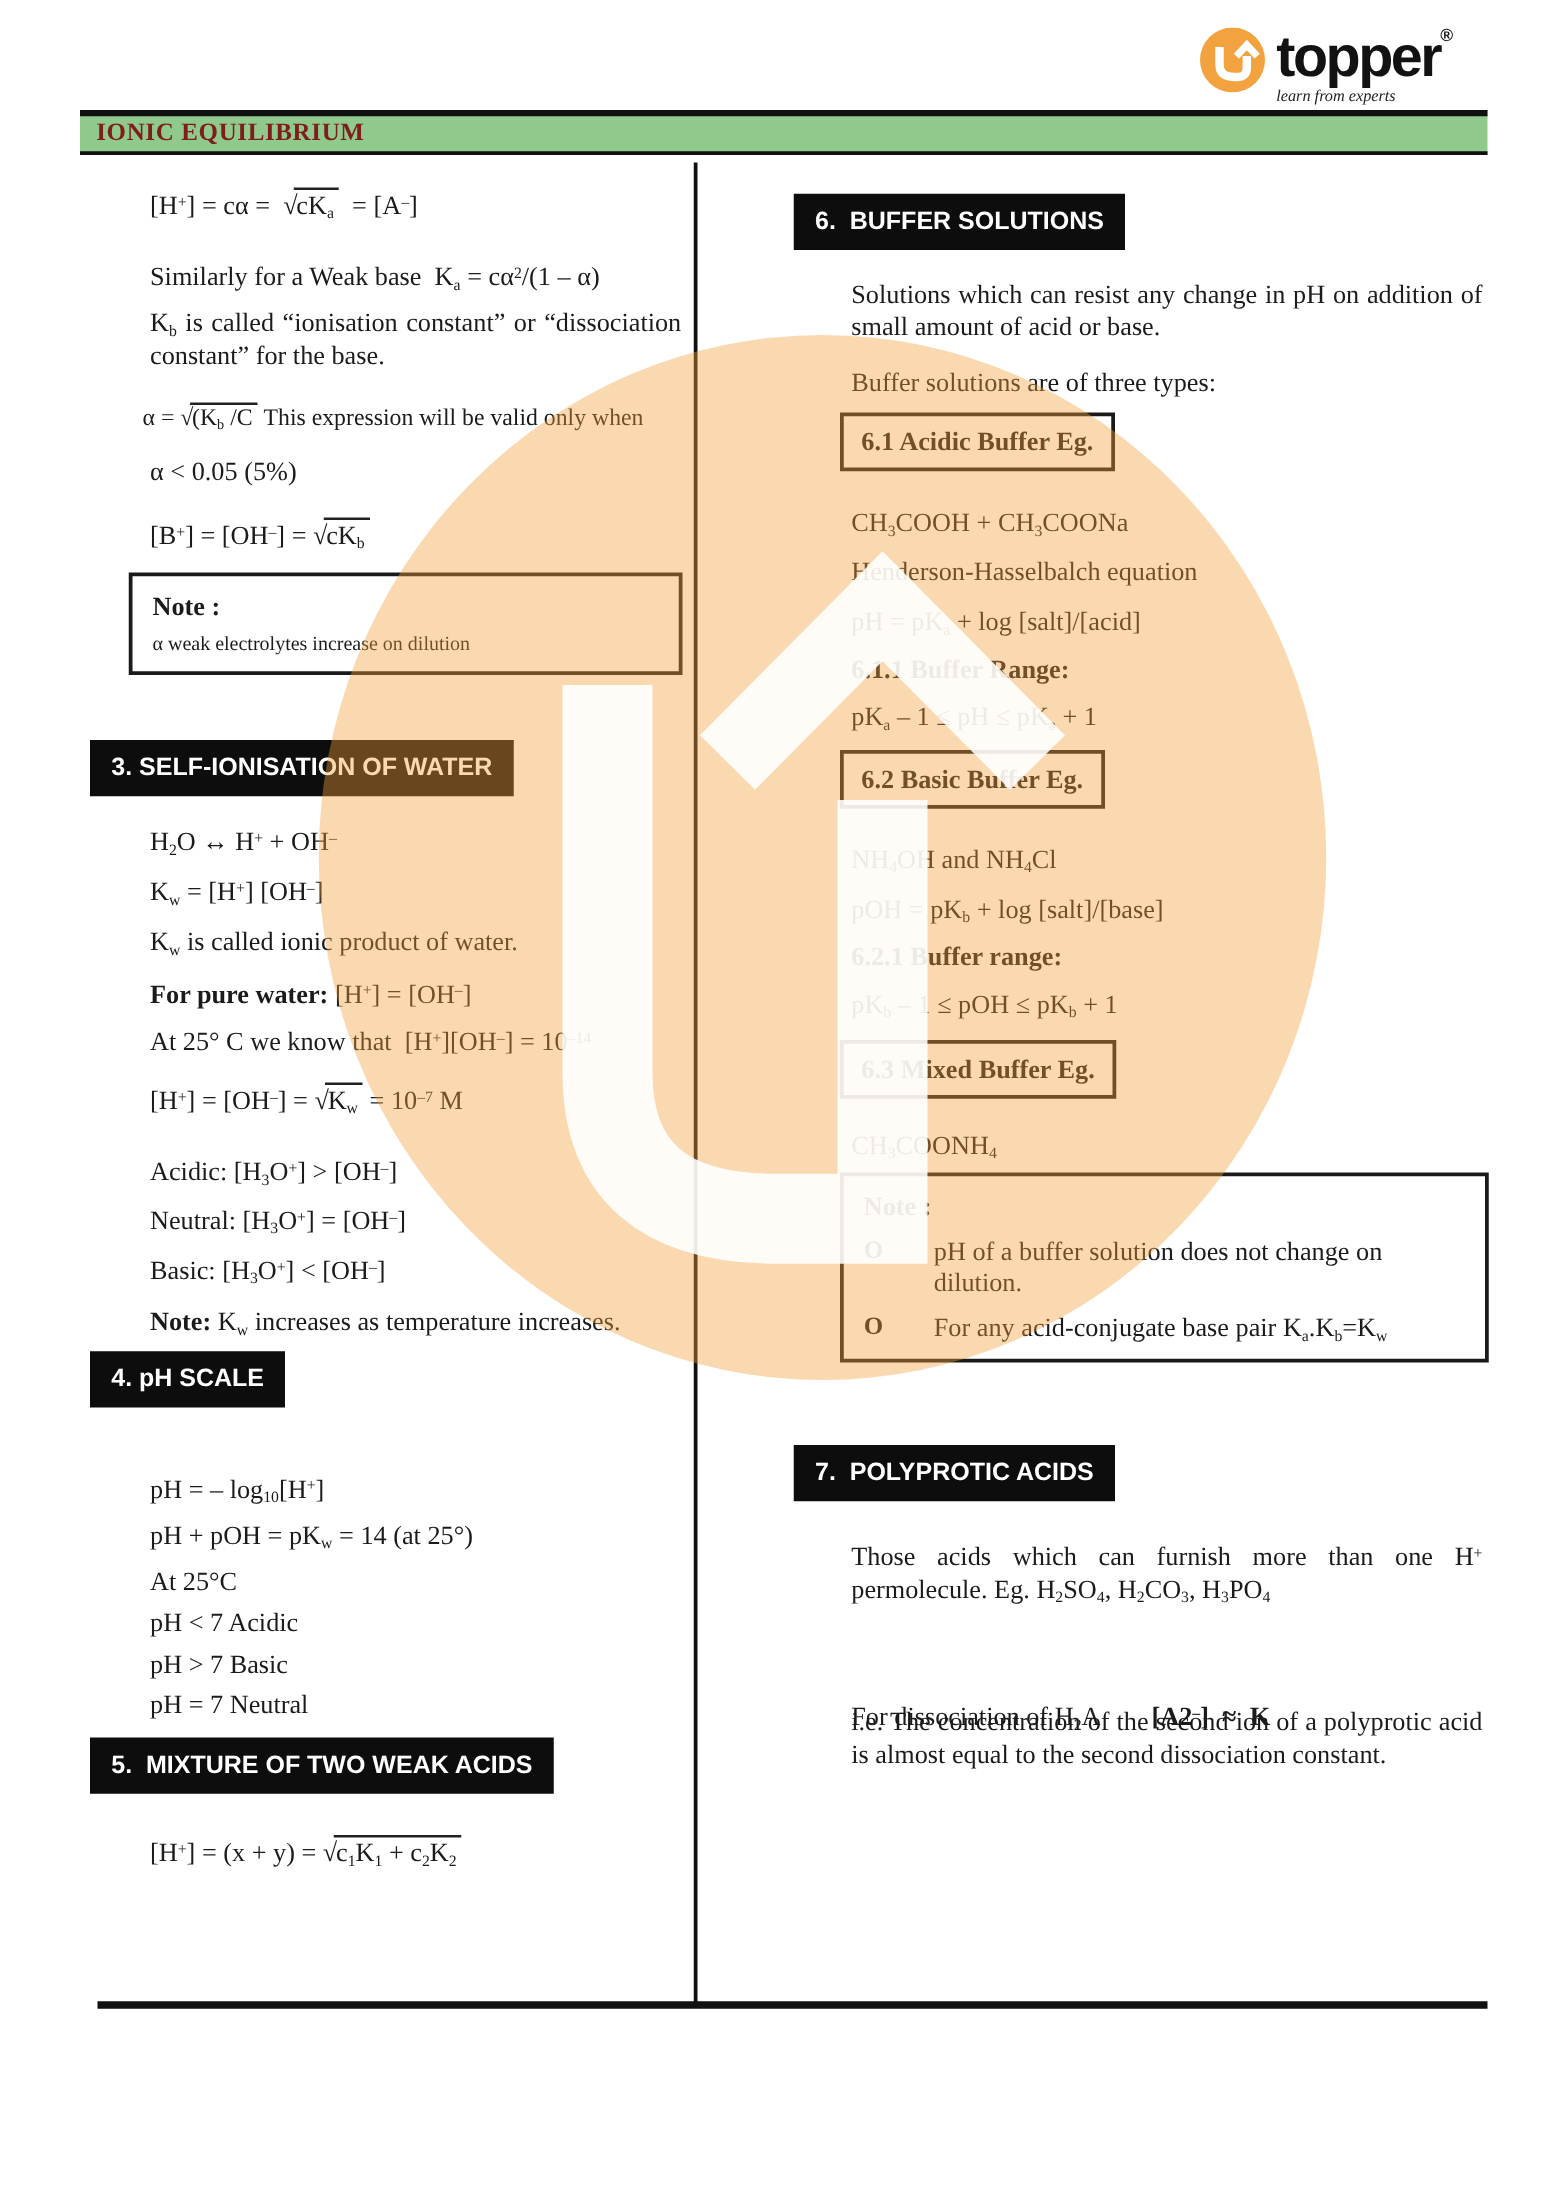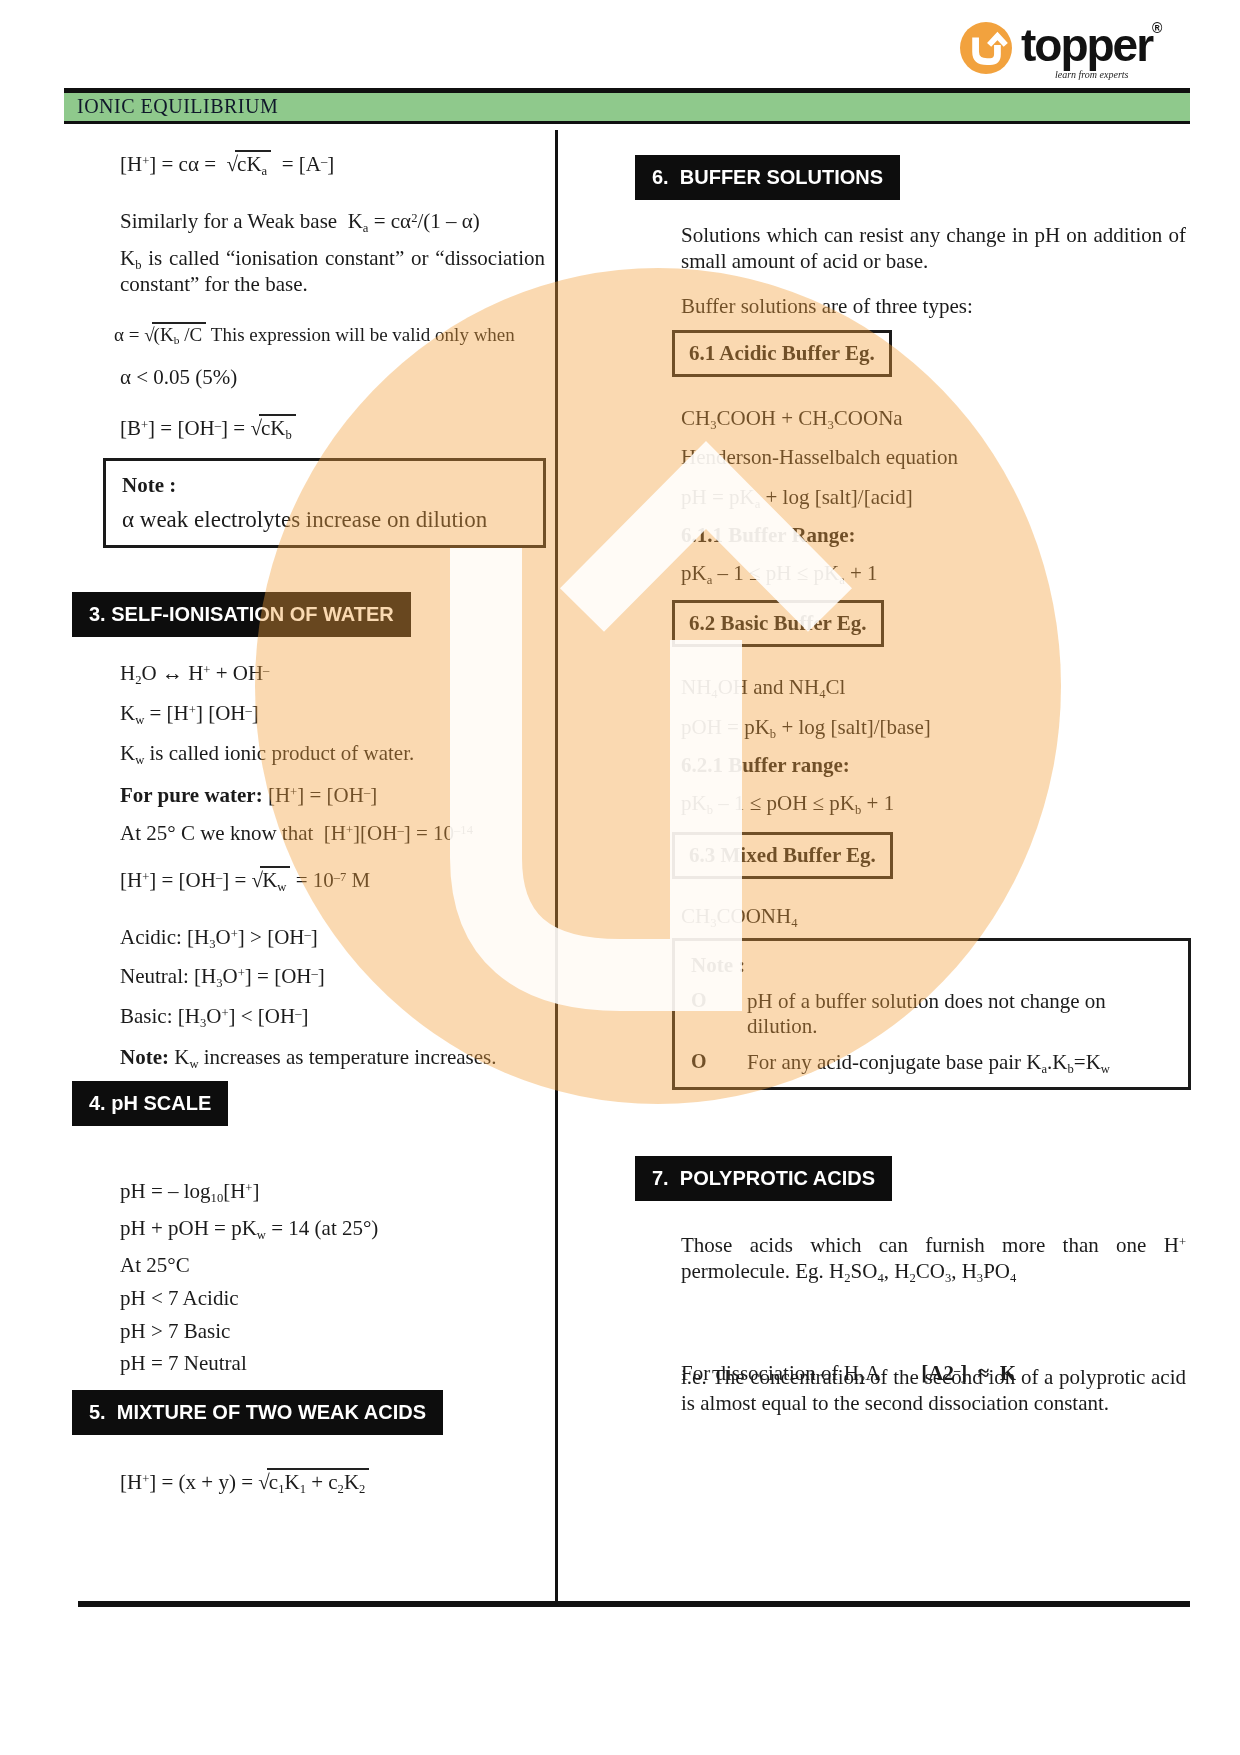--- a/index.html
+++ b/index.html
@@ -5,28 +5,28 @@
   html,body{margin:0;padding:0}
   body{
     width:1240px;height:1755px;position:relative;background:#ffffff;
     font-family:"Liberation Serif",serif;color:#1b1b1b;overflow:hidden;
   }
   .page{position:absolute;inset:0}
   
   .brand{position:absolute;left:960px;top:22px;display:flex;align-items:flex-start;gap:9px;z-index:2}
   .brand-name-row{font-family:"Liberation Sans",sans-serif;font-weight:bold;font-size:46px;line-height:0.95;letter-spacing:-2px;color:#121212}
   .brand-reg{font-size:14px;vertical-align:28px;letter-spacing:0;font-weight:bold}
-  .brand-tagline{font-style:italic;font-size:10px;text-align:center;margin-top:1px;color:#222;font-family:"Liberation Serif",serif}
+  .brand-tagline{font-style:italic;font-size:13px;text-align:left;margin-top:1px;color:#222;font-family:"Liberation Serif",serif}
   
   .titlebar{
     position:absolute;left:64px;top:88px;right:50px;
     background:#8fc98c;border-top:5px solid #101010;border-bottom:3px solid #101010;
     padding:2px 0 3px 13px;z-index:1;
   }
-  .titlebar span{font-weight:normal;font-size:20px;color:#0f172a;letter-spacing:0.5px}
+  .titlebar span{font-weight:bold;font-size:20px;color:#7f1d1d;letter-spacing:0.5px}
   
   .divider-v{position:absolute;left:555px;top:130px;width:3px;height:1475px;background:#111}
   .rule-bottom{position:absolute;left:78px;top:1601px;width:1112px;height:6px;background:#111}
   
   .line{position:absolute;font-size:21px;line-height:1.25;white-space:pre-wrap;z-index:1}
   .par{white-space:normal;text-align:justify}
   .bold-line{font-weight:bold}
   .small{font-size:19px;white-space:nowrap}
   
   .secbox{
@@ -35,21 +35,21 @@
     padding:11px 17px;white-space:pre;z-index:1;
   }
   
   .subbox{
     position:absolute;border:3px solid #1a1a1a;font-weight:bold;font-size:21px;
     padding:8px 14px;white-space:pre;z-index:1;background:transparent;
   }
   
   .notebox{position:absolute;border:3px solid #1a1a1a;padding:12px 16px;z-index:1}
   .note-title{font-weight:bold;font-size:21px}
-  .note-line{font-size:23px;margin-top:9px;white-space:pre-wrap}
+  .note-line{font-size:16px;margin-top:9px;white-space:pre-wrap}
   .bullet-row{display:flex;margin-top:11px;font-size:21px}
   .bullet-glyph{font-weight:bold;width:56px;flex:0 0 56px;font-size:20px}
   
   sub{font-size:0.6em;vertical-align:-0.3em;line-height:0}
   sup{font-size:0.6em;vertical-align:0.45em;line-height:0}
   .sqrt{white-space:nowrap}
   .rad{display:inline-block;border-top:2px solid #222;padding:1px 4px 0 2px;margin-left:-3px;line-height:1.05}
   
   .watermark{position:absolute;left:240px;top:258px;z-index:4;pointer-events:none}
 </style>

